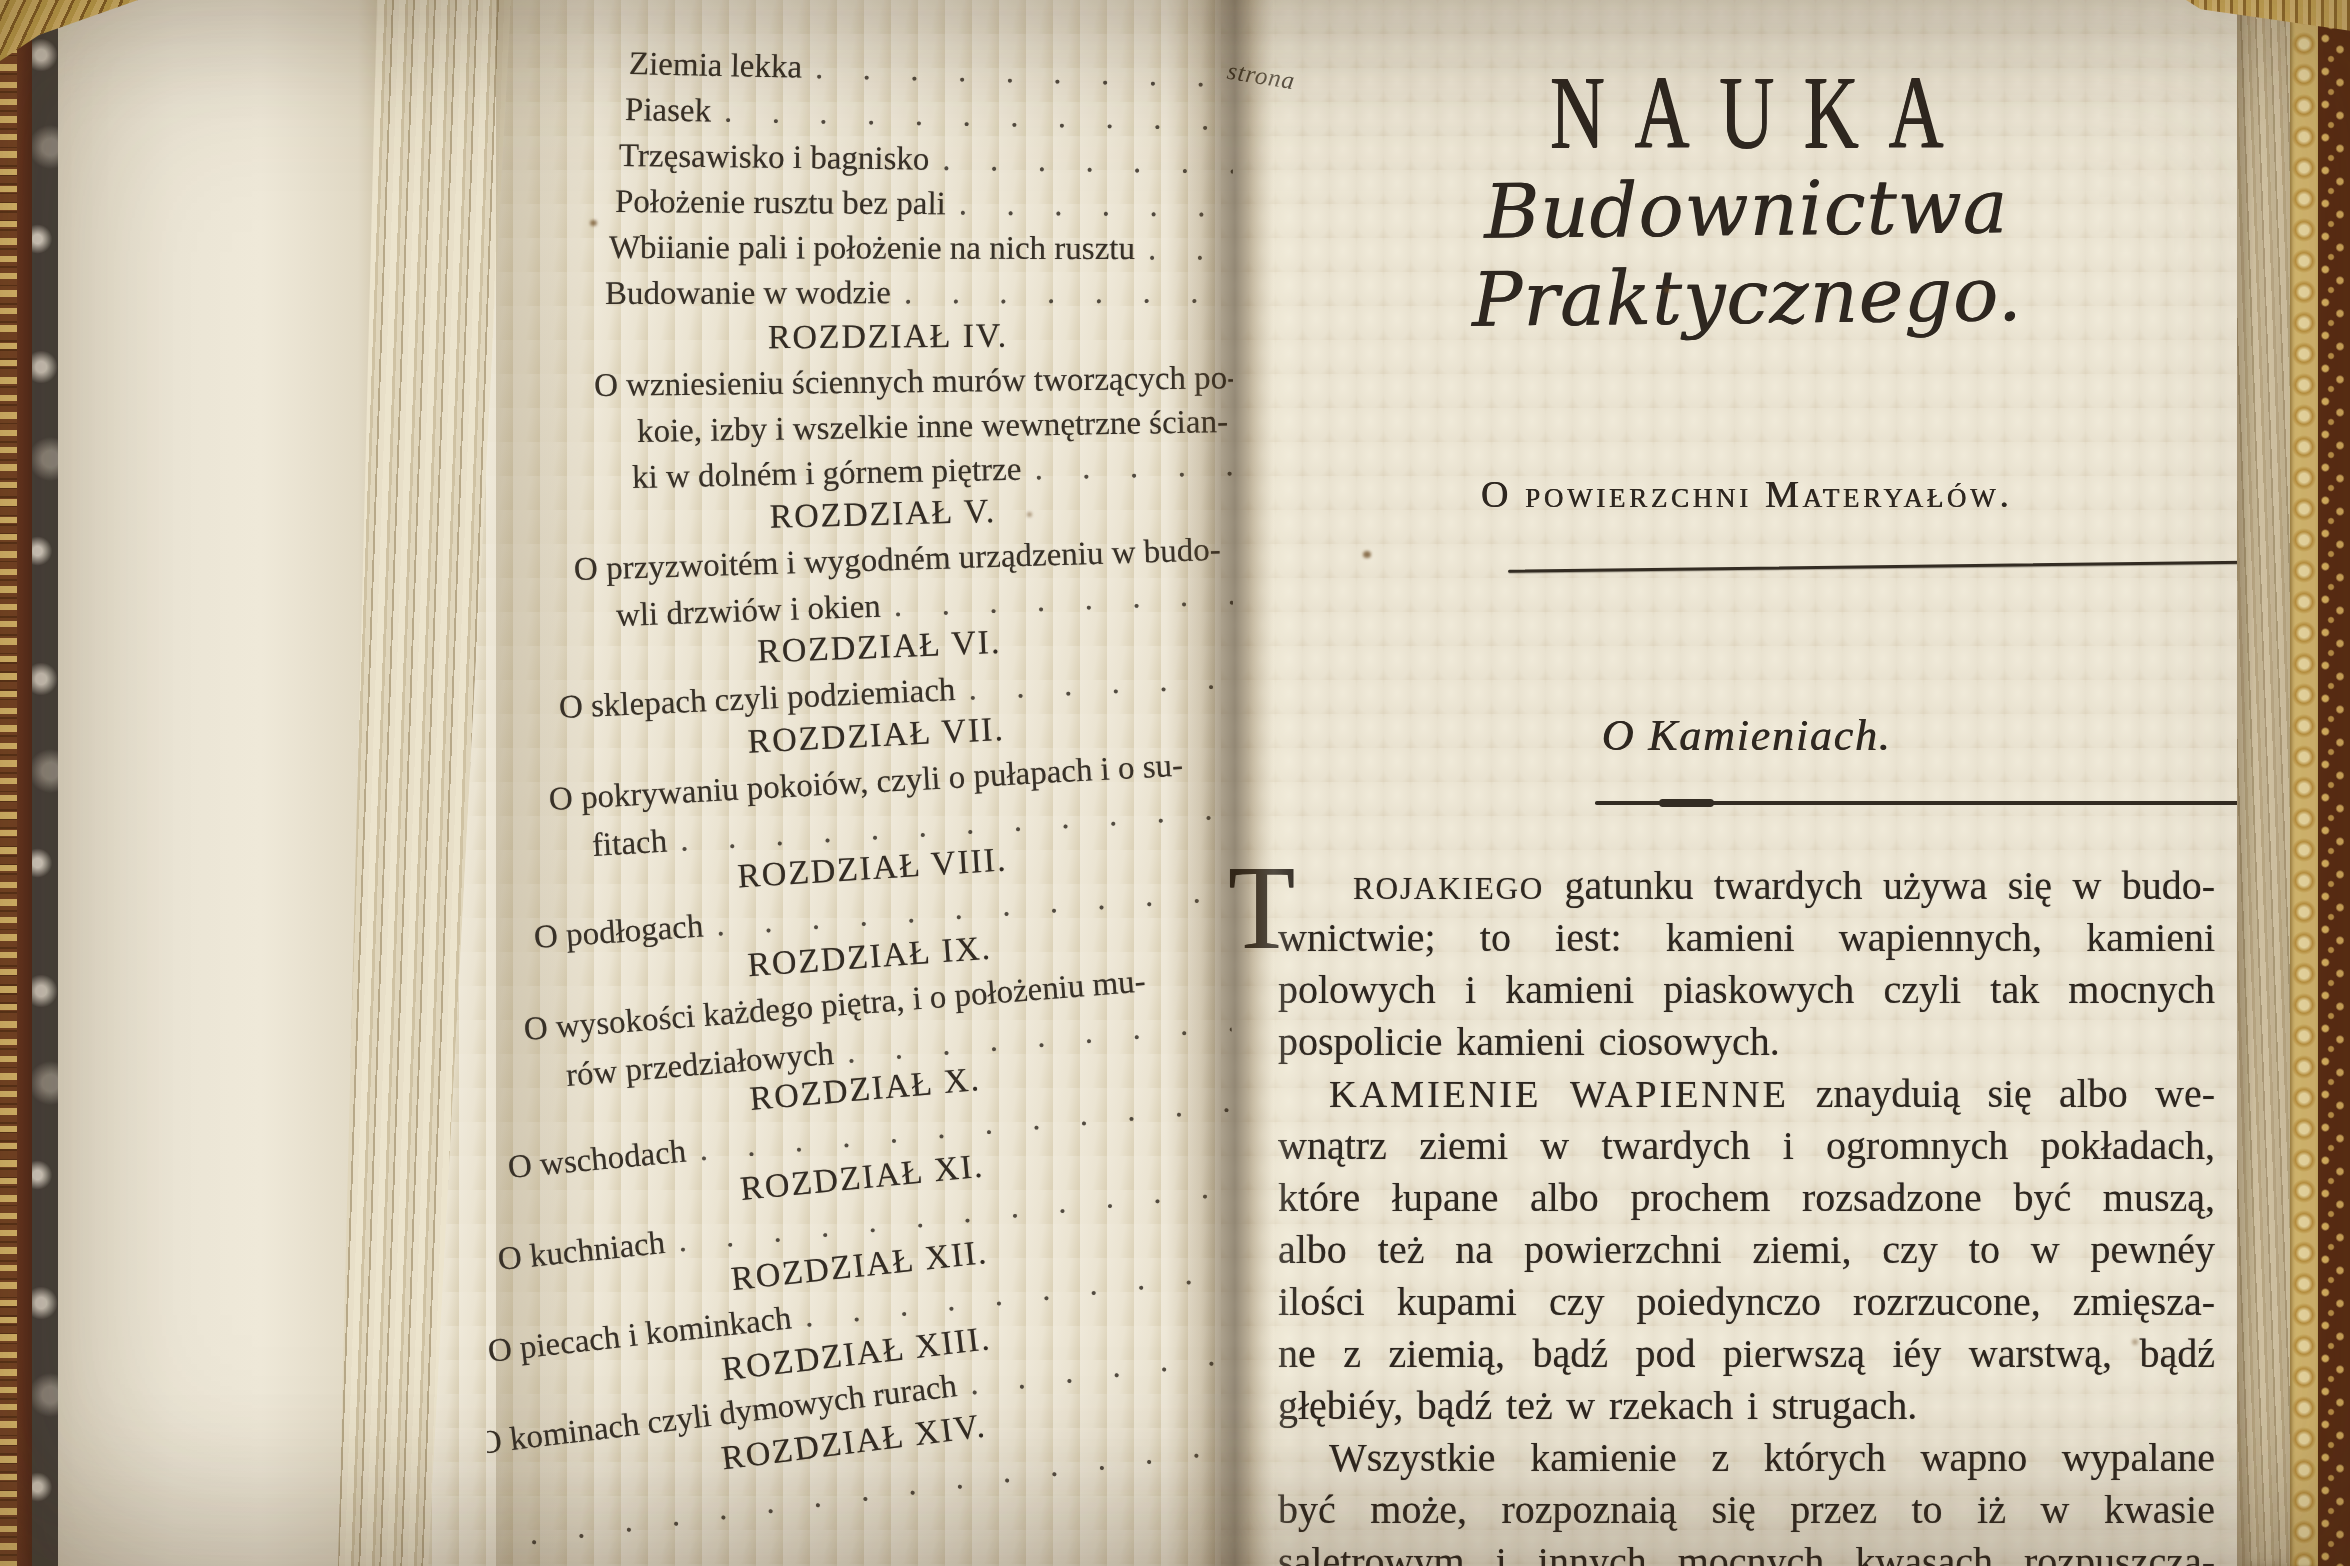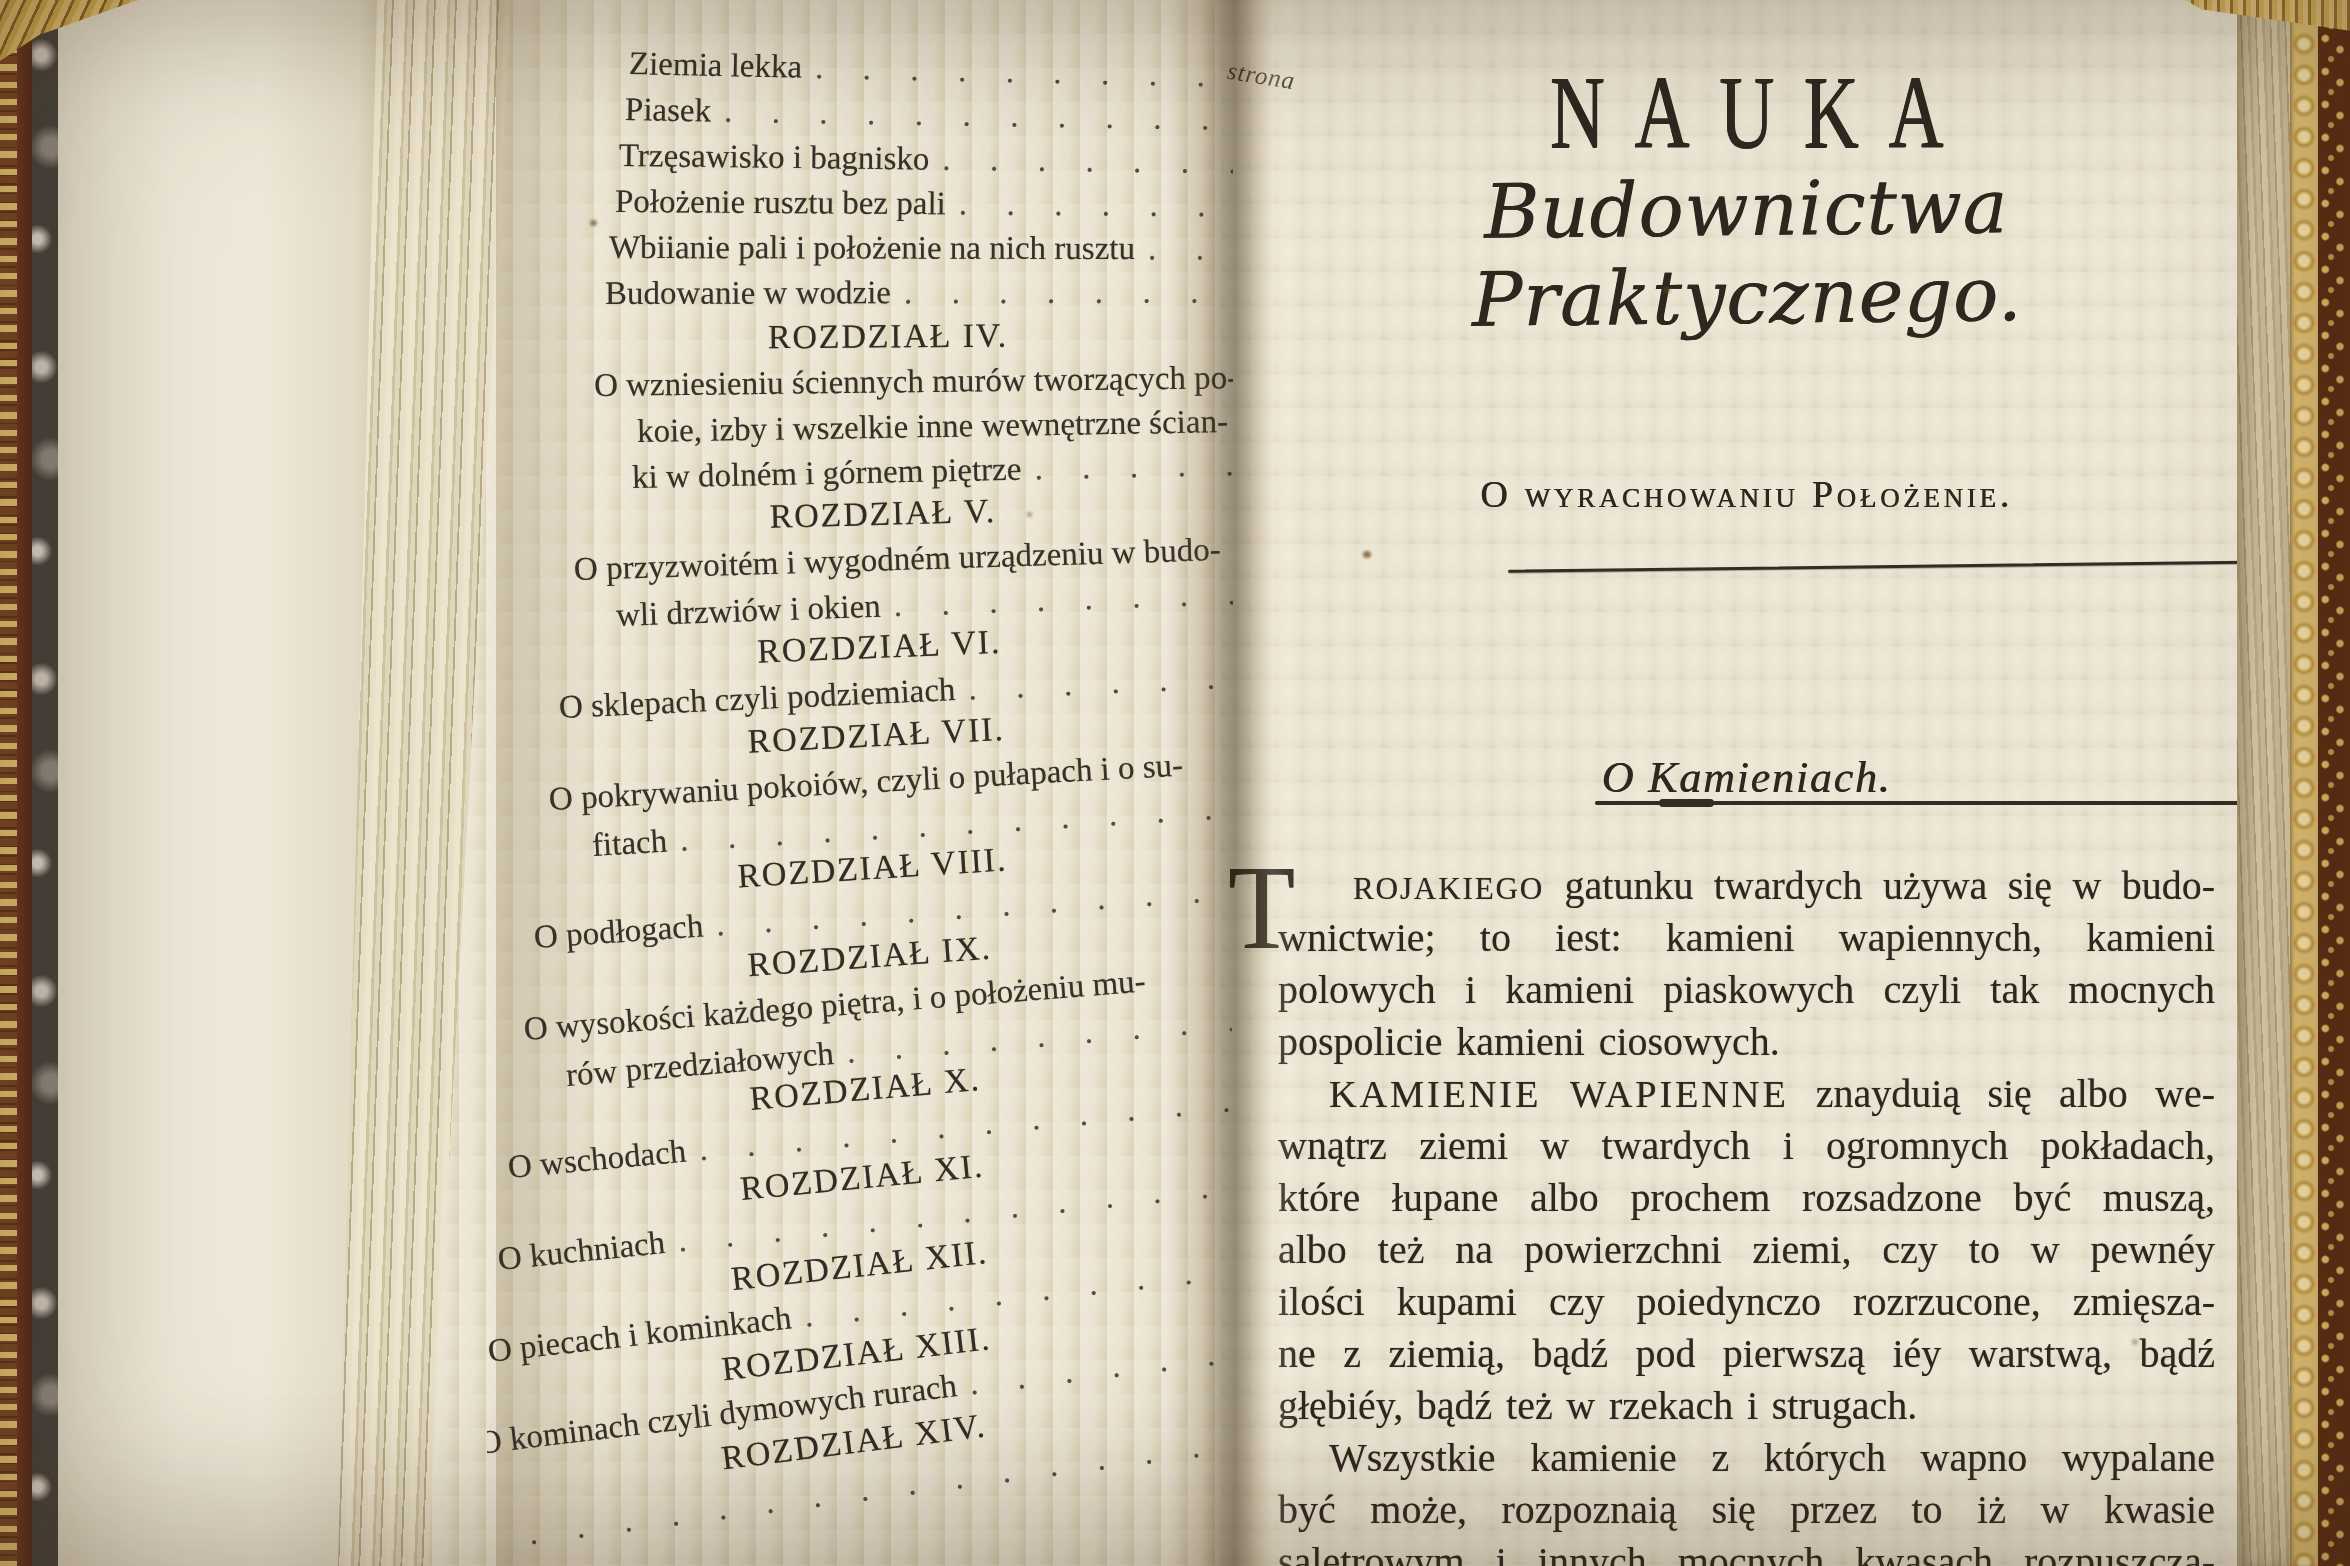--- a/index.html
+++ b/index.html
@@ -120,21 +120,21 @@
   }
   .script{
     top:165px;font-family:"DejaVu Serif",serif;font-style:italic;font-size:75px;
     letter-spacing:0.9px;transform:rotate(-.6deg);text-shadow:0.6px 0 currentColor;
   }
   .part{top:393px;font-size:44px;letter-spacing:6.4px;text-shadow:0.7px 0 currentColor;}
   .partsub{top:472px;font-size:38px;font-variant:small-caps;letter-spacing:3.7px;text-shadow:0.6px 0 currentColor;}
   .rule{position:absolute;background:#332c23;height:2.8px;border-radius:1.8px;}
   .rule1{top:564px;left:230px;width:312px;transform:rotate(-.7deg);box-shadow:0 0.9px 0.9px rgba(51,44,35,.4);}
   .chap{top:635px;font-size:49px;letter-spacing:10px;text-shadow:0.9px 0 currentColor;}
-  .chapsub{top:752px;font-style:italic;font-size:44px;letter-spacing:1.8px;text-shadow:0.6px 0 currentColor;}
+  .chapsub{top:710px;font-style:italic;font-size:44px;letter-spacing:1.8px;text-shadow:0.6px 0 currentColor;}
   .rule2{top:801px;left:317px;width:184px;height:3.7px;}
   .rule2::after{content:"";position:absolute;left:64px;top:-1.8px;width:55px;height:7.3px;background:#332c23;border-radius:3.7px;}
   .bodytext{top:860px;height:707px;text-align:left;font-size:40px;text-shadow:0 0 0.9px rgba(46,39,32,.55);}
   .body-line{height:52px;line-height:52px;white-space:nowrap;text-align:justify;text-align-last:justify;word-spacing:3.7px;}
   .body-line.no-just{text-align-last:left;}
   .body-line.ind{padding-left:51px;}
   .body-line.first{padding-left:75px;}
   .body-line .i{}
   .body-line .sc{font-size:.78em;letter-spacing:1.8px;}
   .body-line .caps{letter-spacing:2.8px;font-size:.96em;}
@@ -281,21 +281,21 @@
       </div>
       <div class="toc-line cont" style="margin-left: 28.5px; transform: rotate(-7.44deg);">
         <span class="t"></span>
         <span class="dots">. . . . . . . . . . . . . . . . . . . .</span>
       </div>
     </div>
 
   <div class="rp">
     <div class="title">NAUKA</div>
     <div class="script">Budownictwa Praktycznego.</div>
-    <div class="partsub">O wyrachowaniu Położenie.</div>
+    <div class="partsub">O powierzchni Materyałów.</div>
     <div class="rule rule1"></div>
     <div class="chapsub">O Kamieniach.</div>
     <div class="rule rule2"></div>
     <div class="bodytext">
       <div class="dropcap">T</div>
     <div class="body-line first"><span class="sc">ROJAKIEGO</span><span> gatunku twardych używa się w budo-</span></div>
         <div class="body-line"><span>wnictwie; to iest: </span><span class="i">kamieni wapiennych,</span><span> </span><span class="i">kamieni</span></div>
         <div class="body-line"><span class="i">polowych i kamieni piaskowych</span><span> czyli tak mocnych</span></div>
         <div class="body-line no-just"><span>pospolicie </span><span class="i">kamieni ciosowych.</span></div>
         <div class="body-line ind"><span class="caps">KAMIENIE WAPIENNE</span><span> znayduią się albo we-</span></div>

